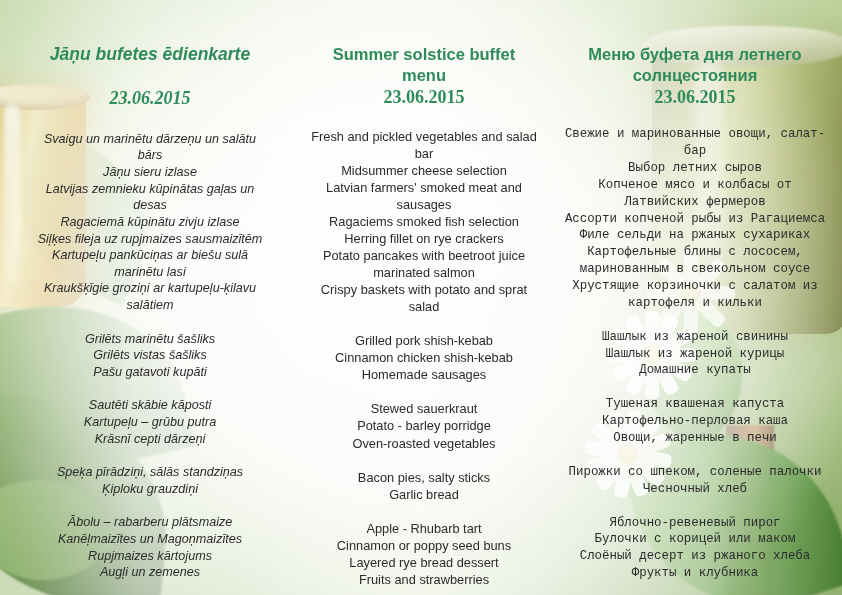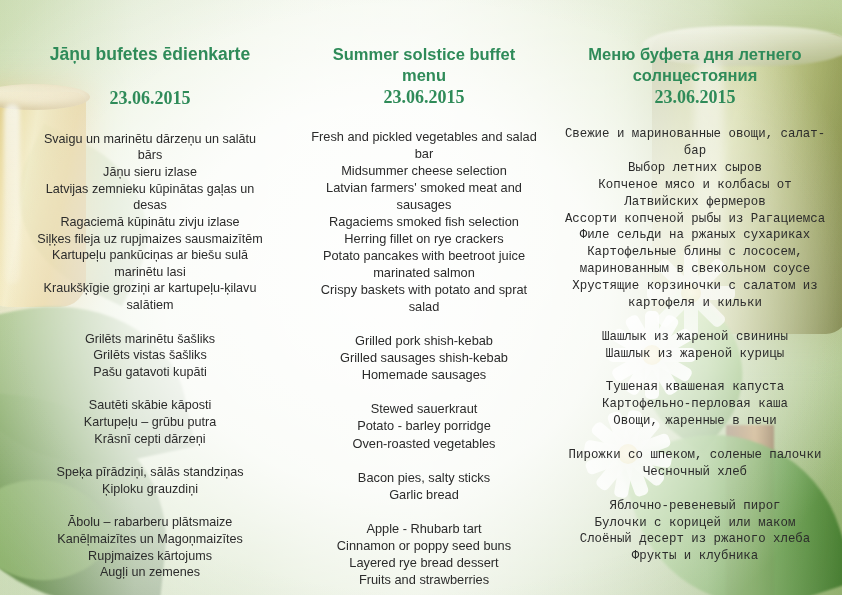--- a/index.html
+++ b/index.html
@@ -165,21 +165,21 @@
     display: flex;
     width: 842px;
     height: 595px;
     padding-top: 44px;
     box-sizing: border-box;
   }
   .col {
     box-sizing: border-box;
     text-align: center;
   }
-  .col-lv { width: 300px; padding: 0 18px; }
+  .col-lv { width: 300px; padding: 0 18px; font-style: italic; }
   .col-en { width: 248px; padding: 0 6px; }
   .col-ru { width: 294px; padding: 0 10px; }
 
   .title {
     color: #2f8b59;
     font-weight: bold;
     line-height: 1.25;
     margin: 0;
   }
   .col-lv .title { font-size: 17.5px; }
@@ -335,21 +335,21 @@
           <p class="item">Midsummer cheese selection</p>
           <p class="item">Latvian farmers' smoked meat and sausages</p>
           <p class="item">Ragaciems smoked fish selection</p>
           <p class="item">Herring fillet on rye crackers</p>
           <p class="item">Potato pancakes with beetroot juice
 marinated salmon</p>
           <p class="item">Crispy baskets with potato and sprat salad</p>
         </div>
         <div class="section">
           <p class="item">Grilled pork shish-kebab</p>
-          <p class="item">Grilled sausages shish-kebab</p>
+          <p class="item">Cinnamon chicken shish-kebab</p>
           <p class="item">Homemade sausages</p>
         </div>
         <div class="section">
           <p class="item">Stewed sauerkraut</p>
           <p class="item">Potato - barley porridge</p>
           <p class="item">Oven-roasted vegetables</p>
         </div>
         <div class="section">
           <p class="item">Bacon pies, salty sticks</p>
           <p class="item">Garlic bread</p>
@@ -377,20 +377,21 @@
           <p class="item">Ассорти копченой рыбы из Рагациемса</p>
           <p class="item">Филе сельди на ржаных сухариках</p>
           <p class="item">Картофельные блины с лососем,
 маринованным в свекольном соусе</p>
           <p class="item">Хрустящие корзиночки с салатом из
 картофеля и кильки</p>
         </div>
         <div class="section">
           <p class="item">Шашлык из жареной свинины</p>
           <p class="item">Шашлык из жареной курицы</p>
+          <p class="item">Домашние купаты</p>
         </div>
         <div class="section">
           <p class="item">Тушеная квашеная капуста</p>
           <p class="item">Картофельно-перловая каша</p>
           <p class="item">Овощи, жаренные в печи</p>
         </div>
         <div class="section">
           <p class="item">Пирожки со шпеком, соленые палочки</p>
           <p class="item">Чесночный хлеб</p>
         </div>

